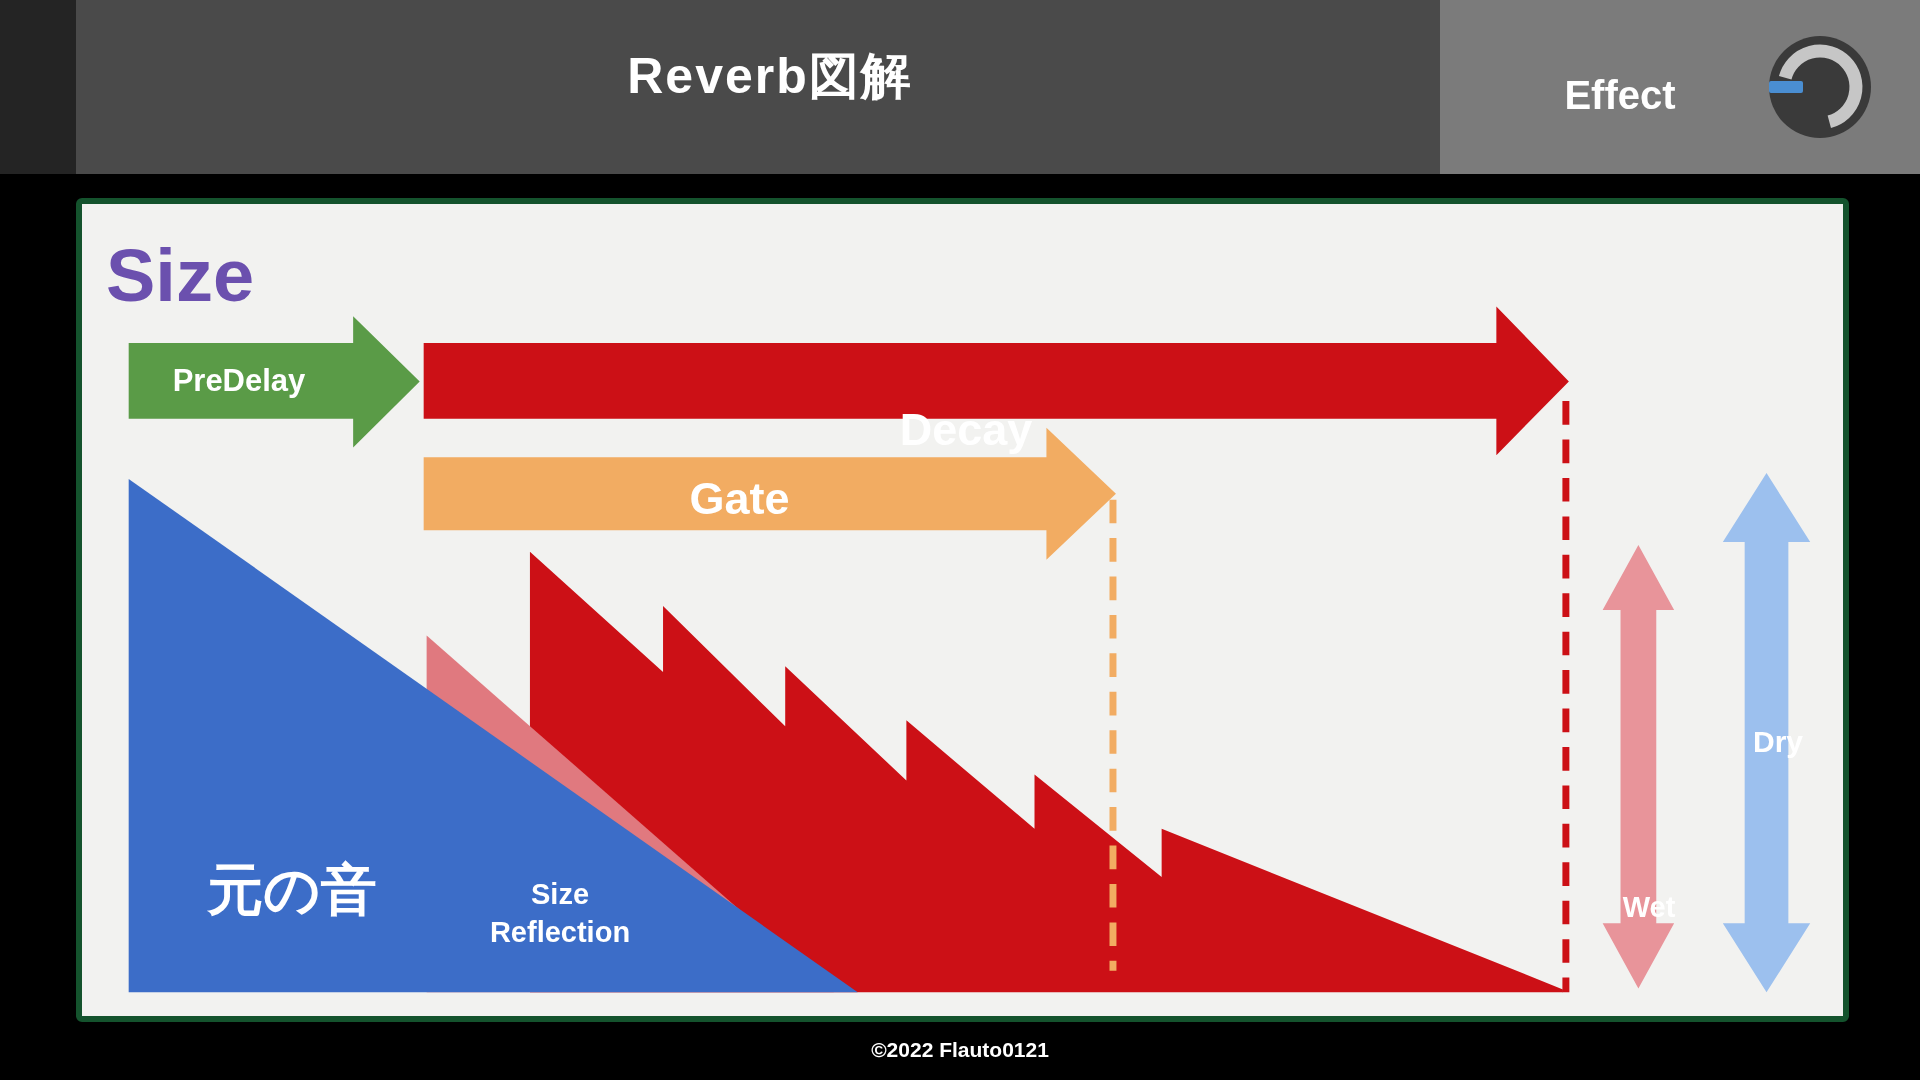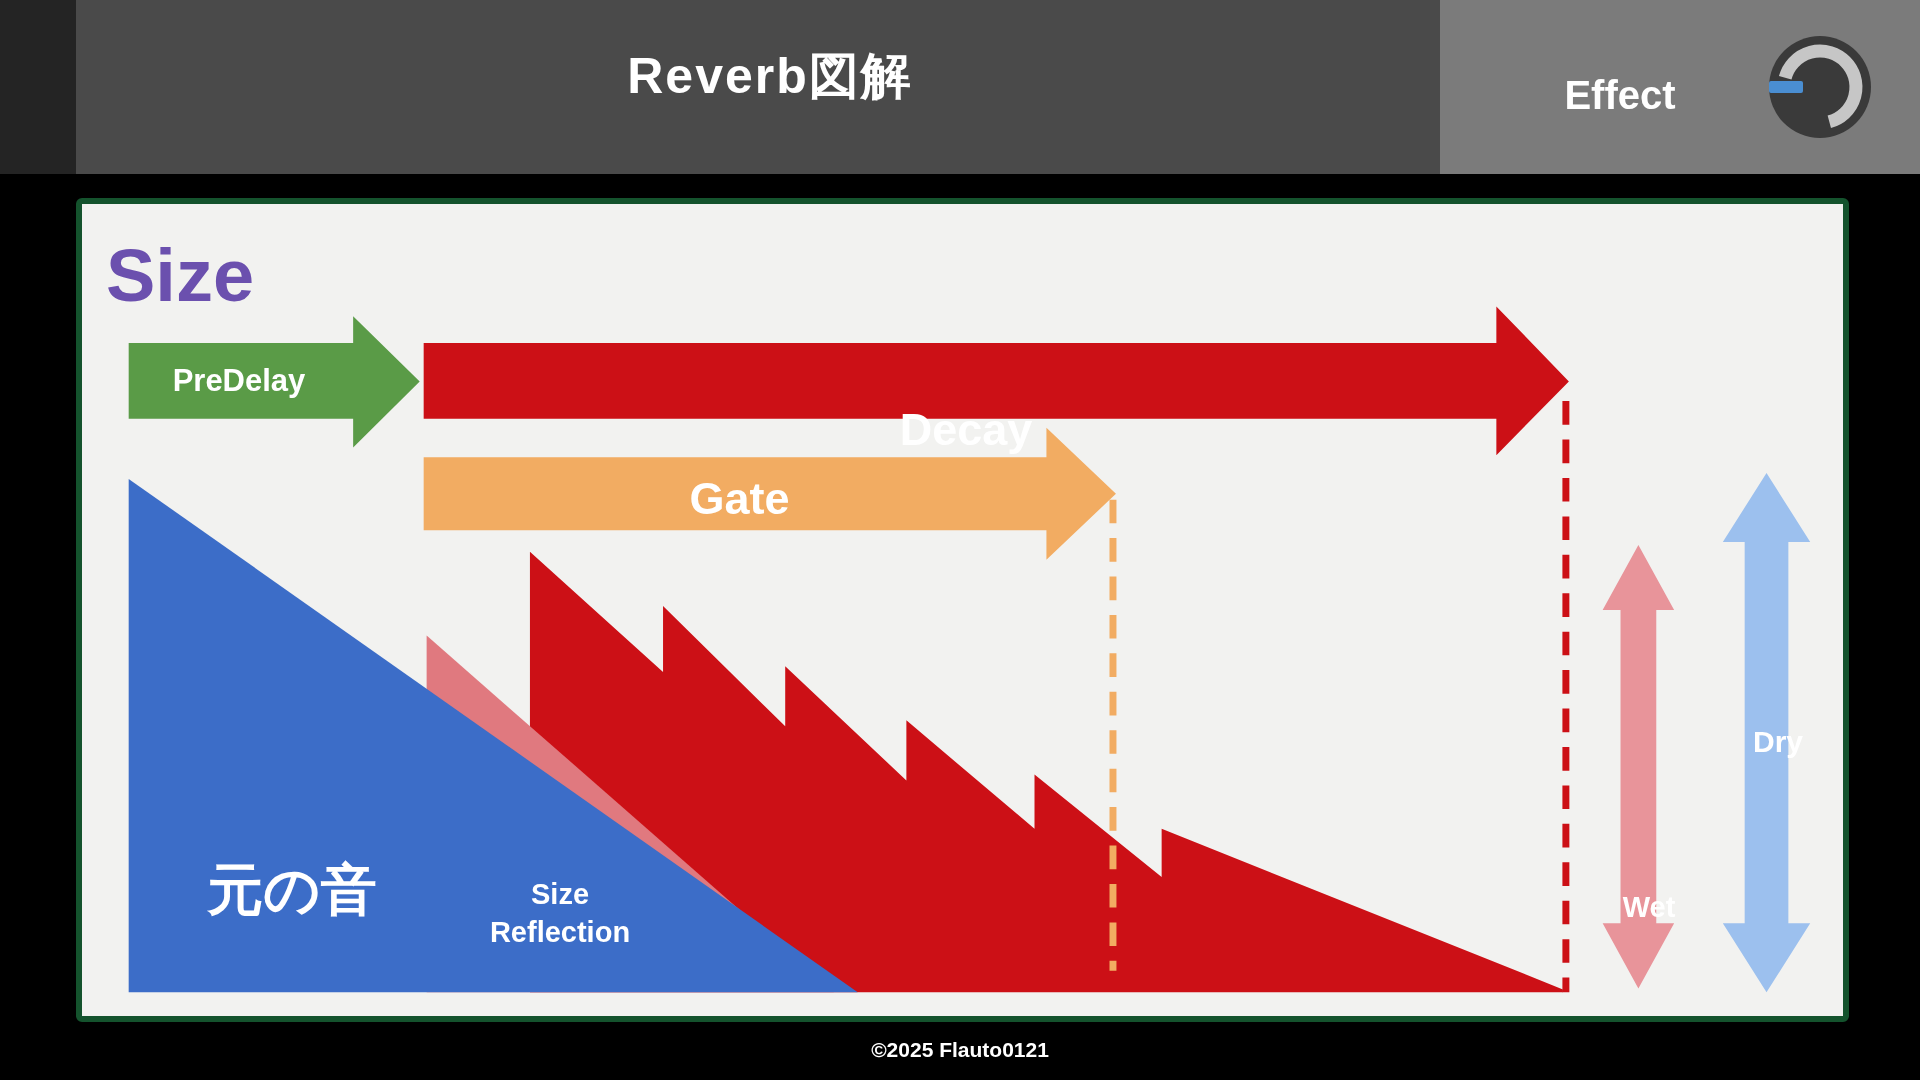--- a/index.html
+++ b/index.html
@@ -93,15 +93,15 @@
     <div class="label" id="gate-label">Gate</div>
     <div class="label" id="source-label">元の音</div>
     <div class="label" id="early-label">
       <div>Size</div>
       <div>Reflection</div>
     </div>
     <div class="label" id="wet-label">Wet</div>
     <div class="label" id="dry-label">Dry</div>
   </div>
 
-  <div id="footer-credit">©2025 Flauto0121</div>
+  <div id="footer-credit">©2022 Flauto0121</div>
 
 </div>
 
 </body></html>

